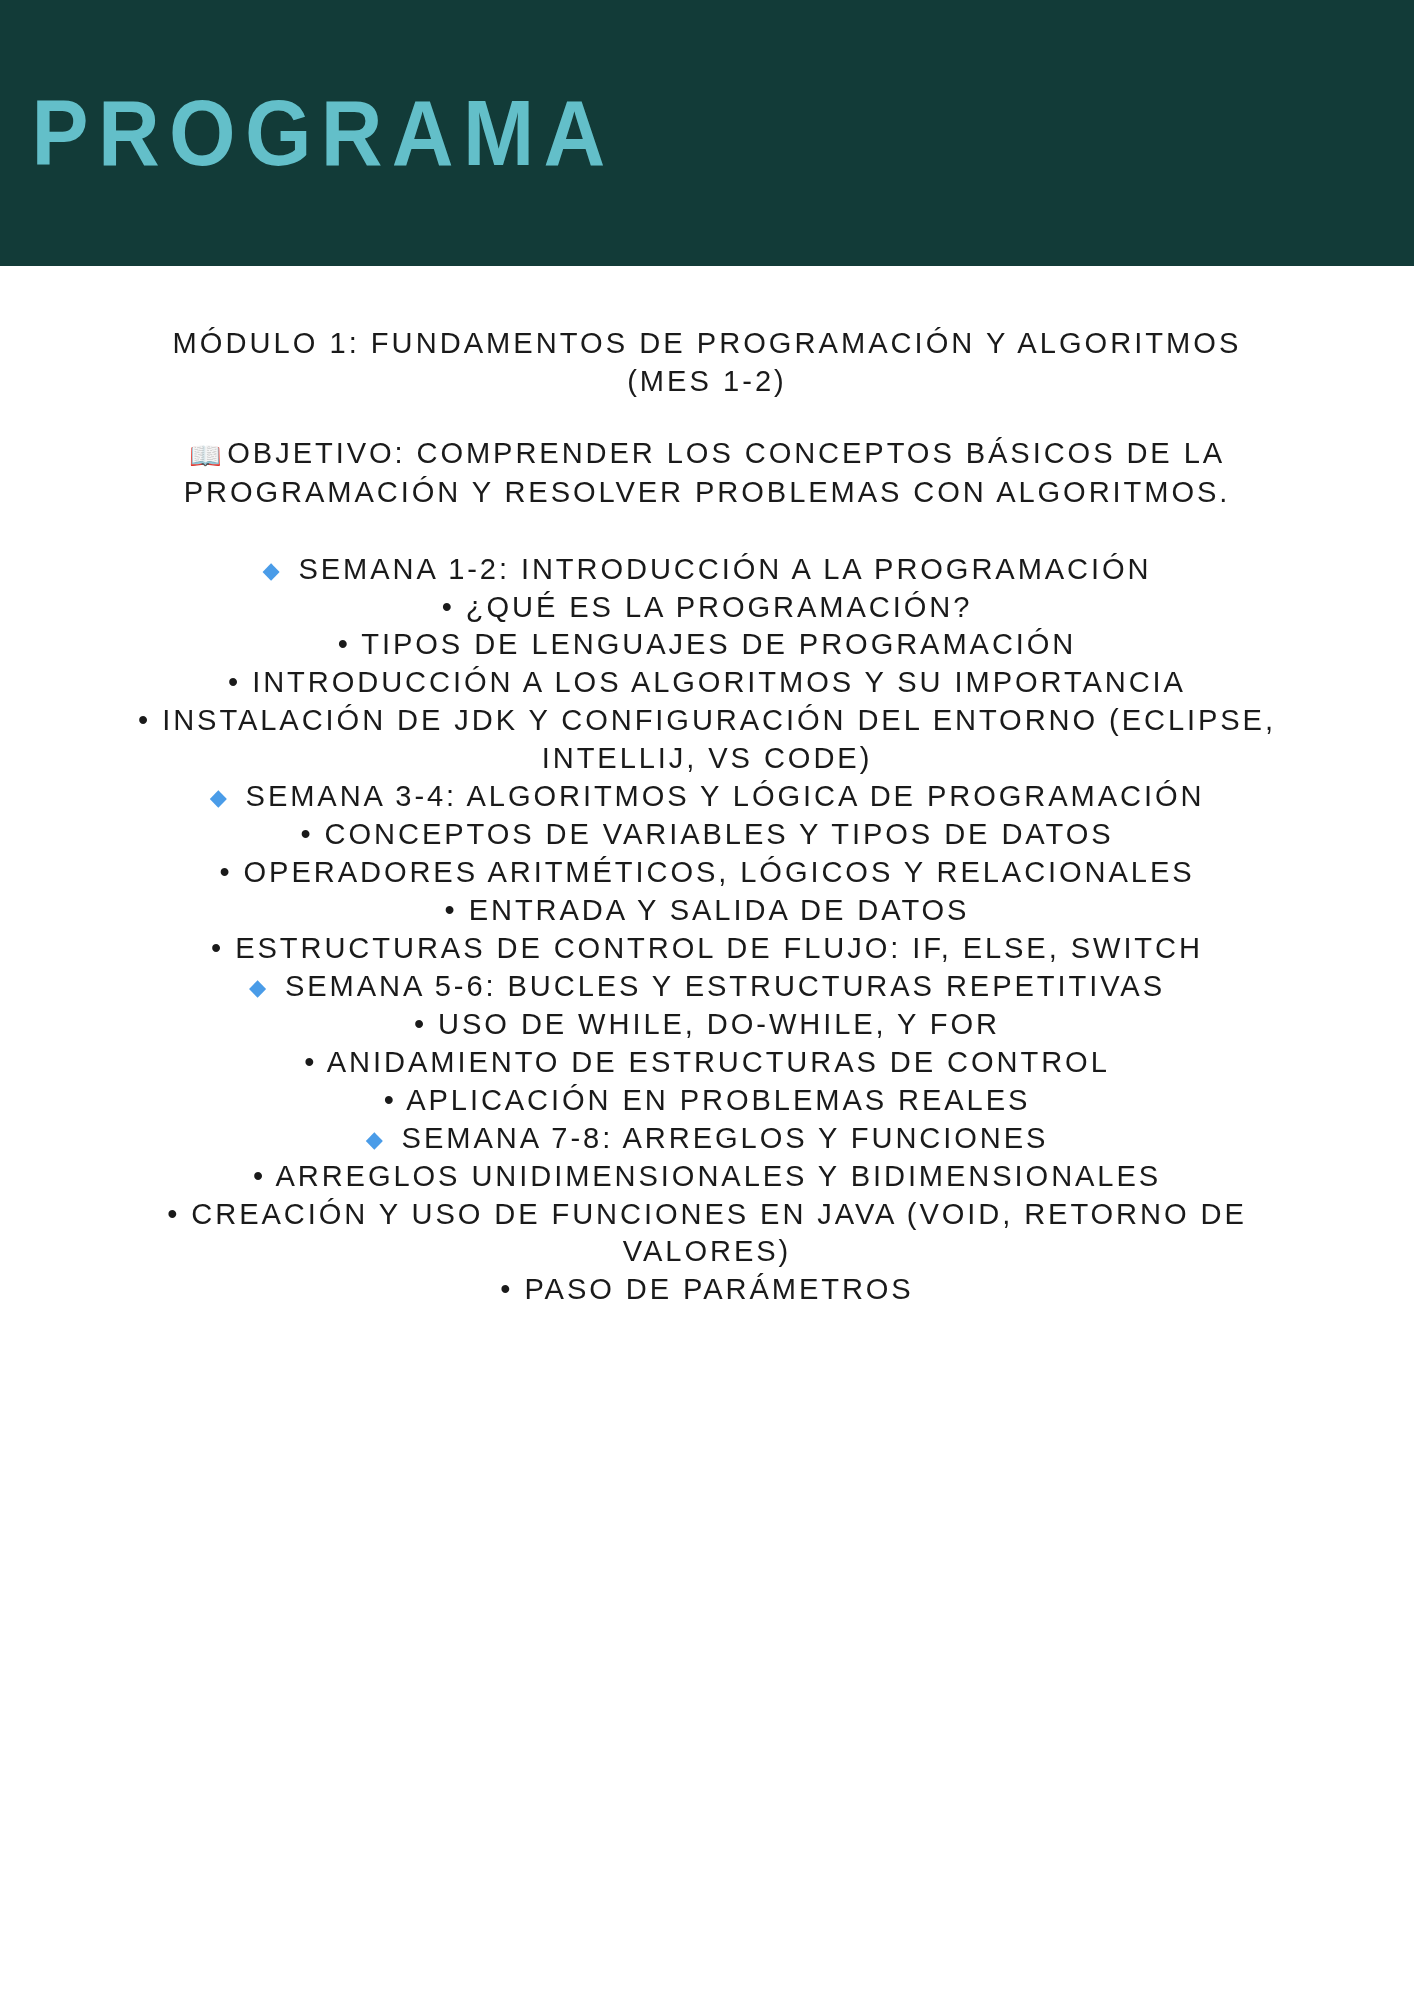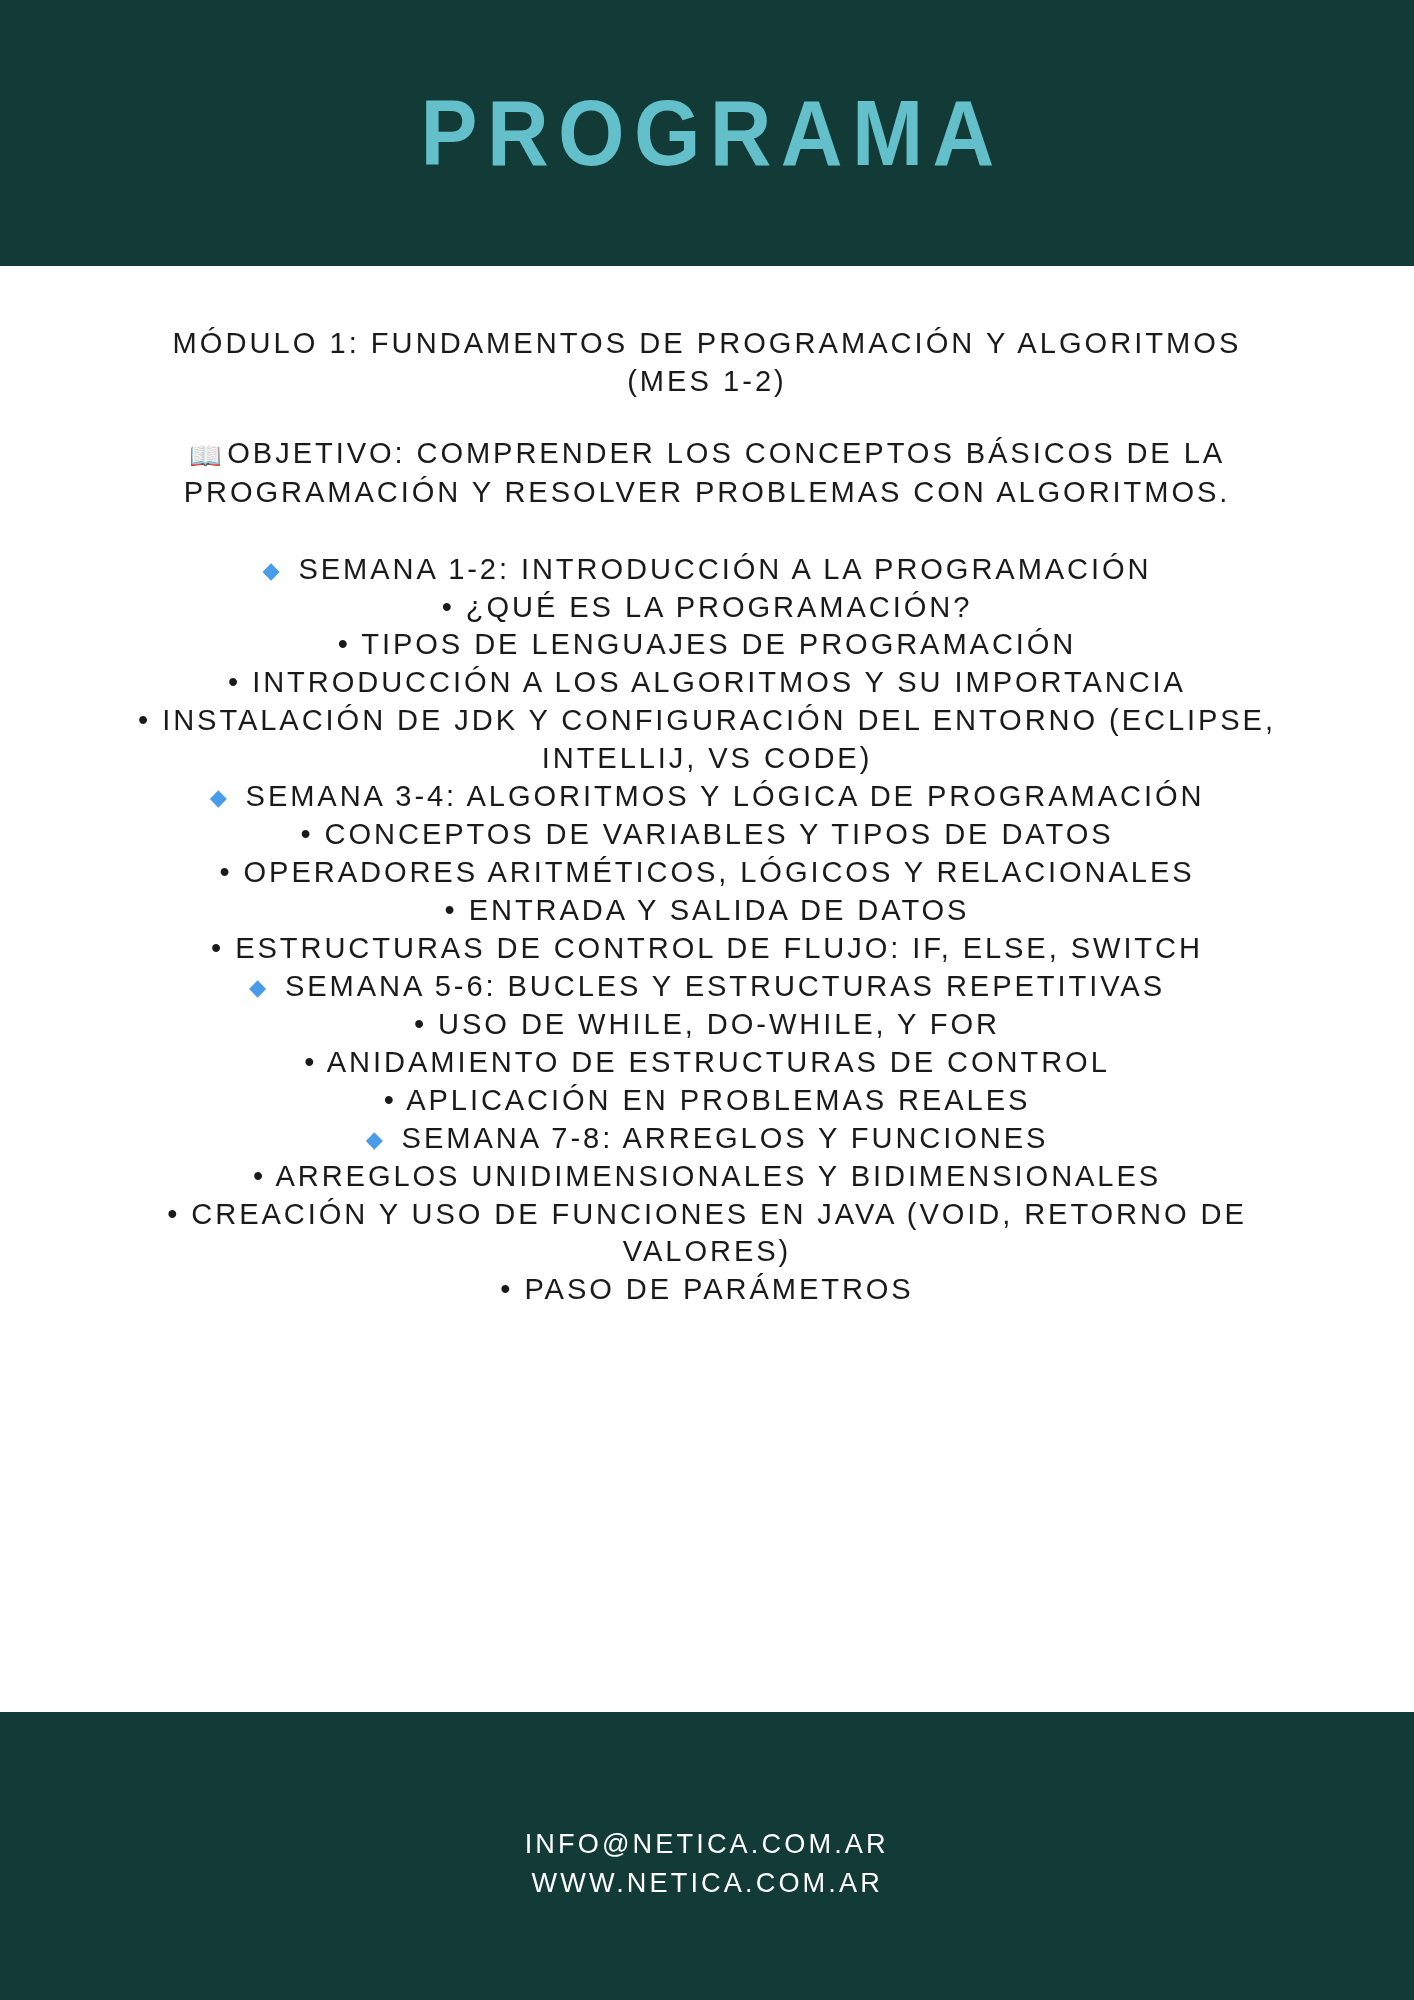--- a/index.html
+++ b/index.html
@@ -19,21 +19,21 @@
 
   
   .header-band {
     position:absolute;
     left:0; top:0;
     width:1414px;
     height:266px;
     background:#123b38;
     display:flex;
     align-items:center;
-    justify-content:center;
+    justify-content:flex-start;
   }
   .header-title {
     color:#63bfc9;
     font-family:"Liberation Sans", sans-serif;
     font-size:92px;
     font-weight:700;
     letter-spacing:10px;
     line-height:1;
     text-align:center;
     transform:scaleX(0.93);
@@ -174,18 +174,14 @@
         <div class="outline-line"><span class="marker-dot">•</span> <span>ANIDAMIENTO DE ESTRUCTURAS DE CONTROL</span></div>
         <div class="outline-line"><span class="marker-dot">•</span> <span>APLICACIÓN EN PROBLEMAS REALES</span></div>
         <div class="outline-line week"><span class="marker-diamond">◆</span> <span>SEMANA 7-8: ARREGLOS Y FUNCIONES</span></div>
         <div class="outline-line"><span class="marker-dot">•</span> <span>ARREGLOS UNIDIMENSIONALES Y BIDIMENSIONALES</span></div>
         <div class="outline-line"><span class="marker-dot">•</span> <span>CREACIÓN Y USO DE FUNCIONES EN JAVA (VOID, RETORNO DE VALORES)</span></div>
         <div class="outline-line"><span class="marker-dot">•</span> <span>PASO DE PARÁMETROS</span></div>
       </div>
 
   </div>
 
-  <div class="footer-band">
-    <div class="footer-line">INFO@NETICA.COM.AR</div>
-    <div class="footer-line">WWW.NETICA.COM.AR</div>
-  </div>
 
 </div>
 
 </body></html>

